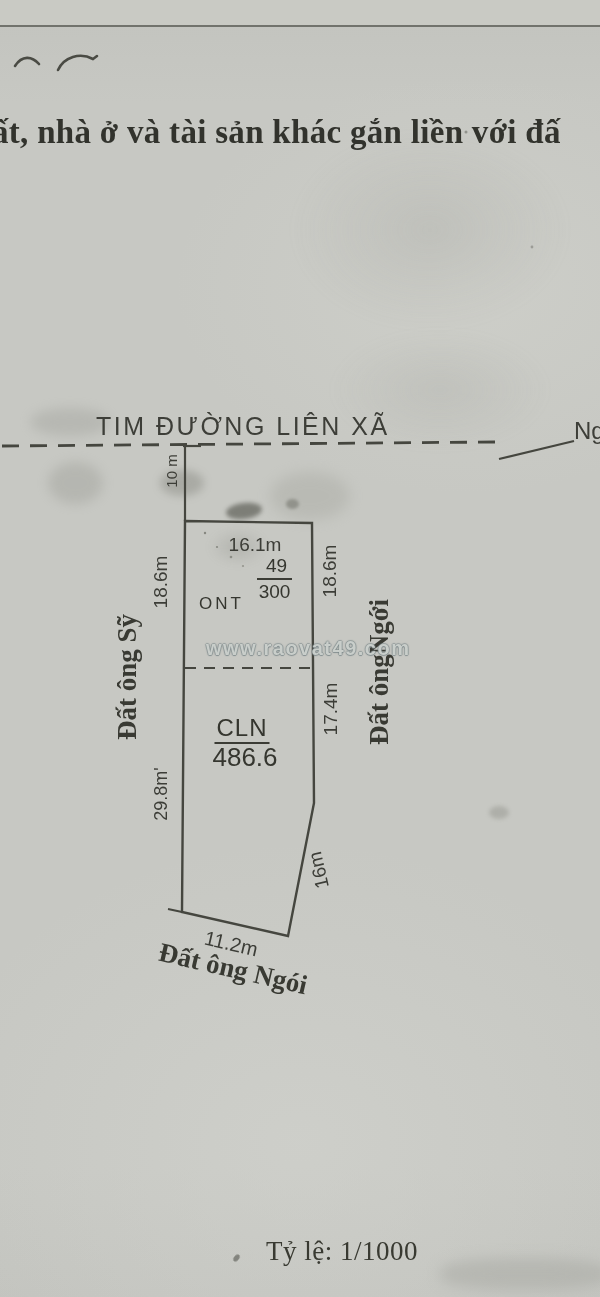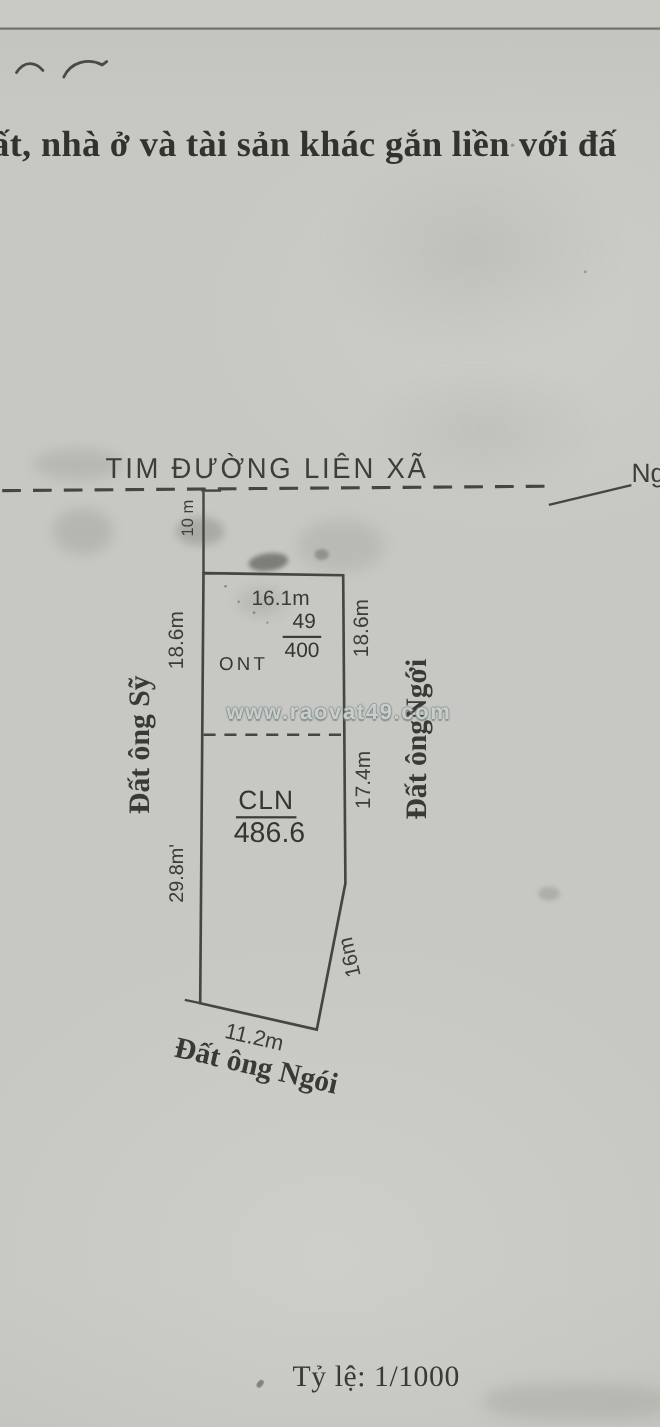--- a/index.html
+++ b/index.html
@@ -127,21 +127,21 @@
 
 <div class="lbl dim rotl" style="left:161px;top:794px;font-size:18px;">29.8m'</div>
 
 <div class="lbl dim" style="left:319px;top:870px;transform:translate(-50%,-50%) rotate(-103deg);">16m</div>
 
 <div class="lbl dim" style="left:231px;top:944px;font-size:20px;transform:translate(-50%,-50%) rotate(13deg);">11.2m</div>
 
 <div class="lbl zone" style="left:199px;top:594px;font-size:17px;letter-spacing:3px;">ONT</div>
 <div class="lbl zone" style="left:257px;top:555px;font-size:19px;">
   <span class="fracnum">49</span>
-  <span class="fracden">400</span>
+  <span class="fracden">300</span>
 </div>
 
 <div class="lbl zone" style="left:242px;top:728px;font-size:24px;transform:translate(-50%,-50%);">
   <span class="cln">CLN</span>
 </div>
 <div class="lbl zone" style="left:245px;top:757px;font-size:26px;transform:translate(-50%,-50%);">486.6</div>
 
 <div class="lbl neighbor" style="left:127px;top:677px;transform:translate(-50%,-50%) rotate(-90deg);">Đất ông Sỹ</div>
 
 <div class="lbl neighbor" style="left:379px;top:672px;transform:translate(-50%,-50%) rotate(-90deg);">Đất ôngNgới</div>

